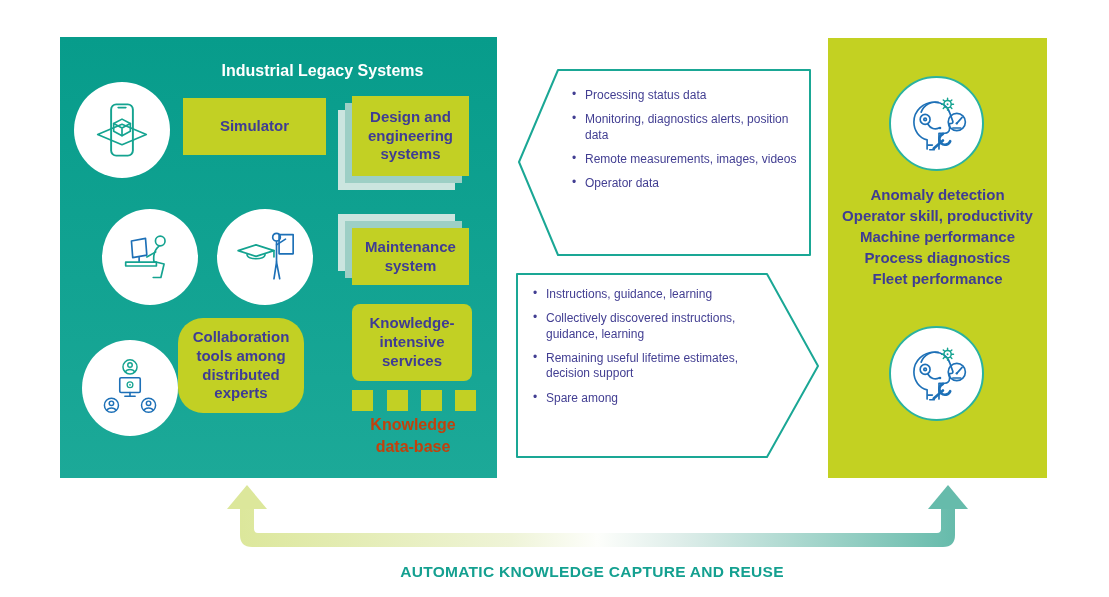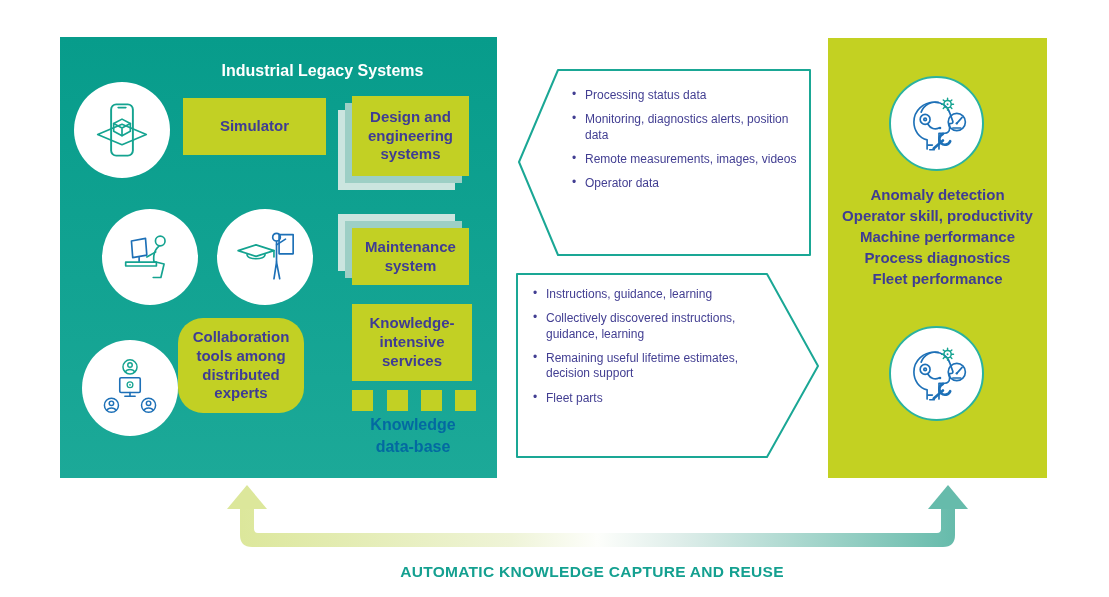--- a/index.html
+++ b/index.html
@@ -16,21 +16,21 @@
   
   .ybox{background:#C2D024;color:#3F3C94;font-weight:700;font-size:15px;line-height:1.25;
     display:flex;align-items:center;justify-content:center;text-align:center;
     box-sizing:border-box;padding:4px 6px;}
   .stack{background:#9DCFC5;}
   .stack2{background:#CBE5DF;}
   
   .circ{background:#fff;border-radius:50%;display:flex;align-items:center;justify-content:center;}
   .circ.ringed{border:2px solid #2AB2A0;box-sizing:border-box;}
   .sq{width:21px;height:21px;background:#C2D024;}
-  .db-label{left:352px;top:414px;width:122px;text-align:center;color:#0369a1;
+  .db-label{left:352px;top:414px;width:122px;text-align:center;color:#c2410c;
     font-weight:700;font-size:16px;line-height:1.35;}
   
   .bullets{color:#423E92;font-size:12px;line-height:1.28;}
   .bullets .bi{position:relative;padding-left:13px;margin-bottom:9px;}
   .bullets .bi::before{content:"\2022";position:absolute;left:0;top:-1px;}
   
   .outcomes{left:830px;top:184px;width:215px;text-align:center;color:#3F3C94;
     font-weight:700;font-size:15px;line-height:21px;}
   .caption{left:302px;top:563px;width:580px;text-align:center;color:#14A090;
     font-weight:700;font-size:15.5px;letter-spacing:.3px;}
@@ -143,42 +143,42 @@
   </div>
   <div class="abs ybox" style="left:352px;top:96px;width:117px;height:80px;">
     <span>Design and engineering systems</span>
   </div>
   <div class="abs ybox" style="left:352px;top:228px;width:117px;height:57px;">
     <span>Maintenance system</span>
   </div>
   <div class="abs ybox" style="left:178px;top:318px;width:126px;height:95px;border-radius:25px;">
     <span>Collaboration tools among distributed experts</span>
   </div>
-  <div class="abs ybox" style="left:352px;top:304px;width:120px;height:77px;">
+  <div class="abs ybox" style="left:352px;top:304px;width:120px;height:77px;border-radius:8px;">
     <span>Knowledge-intensive services</span>
   </div>
 
   <div class="abs sq" style="left:352px;top:390px;"></div>
   <div class="abs sq" style="left:387px;top:390px;"></div>
   <div class="abs sq" style="left:421px;top:390px;"></div>
   <div class="abs sq" style="left:455px;top:390px;"></div>
   <div class="abs db-label">Knowledge data-base</div>
 
   <div class="abs bullets" style="left:572px;top:88px;width:232px;">
     <div class="bi">Processing status data</div>
     <div class="bi">Monitoring, diagnostics alerts, position data</div>
     <div class="bi">Remote measurements, images, videos</div>
     <div class="bi">Operator data</div>
   </div>
 
   <div class="abs bullets" style="left:533px;top:287px;width:243px;">
     <div class="bi">Instructions, guidance, learning</div>
     <div class="bi">Collectively discovered instructions, guidance, learning</div>
     <div class="bi">Remaining useful lifetime estimates, decision support</div>
-    <div class="bi">Fleet parts</div>
+    <div class="bi">Spare among</div>
   </div>
 
   <div class="abs panel-right"></div>
 
   <div class="abs circ ringed" style="left:889px;top:76px;width:95px;height:95px;">
     <svg width="66" height="66" viewBox="0 0 100 100">
       <g fill="none" stroke="#1D70B7" stroke-width="2.5" stroke-linejoin="round" stroke-linecap="round">
         <path d="M35,88 L35,74 C23,71 15,60 15,47 C15,30 29,17 46,17 C58,17 67,24 70,35 L74,46 C74.6,47.6 73.4,49.3 71.7,49.3 L69,49.3 L69,57 C69,61 66,64 62,64 L53,64 L53,88"></path>
         <path d="M26,32 C30,21 41,15 52,17"></path>
         <circle cx="32" cy="43" r="7.5"></circle>

